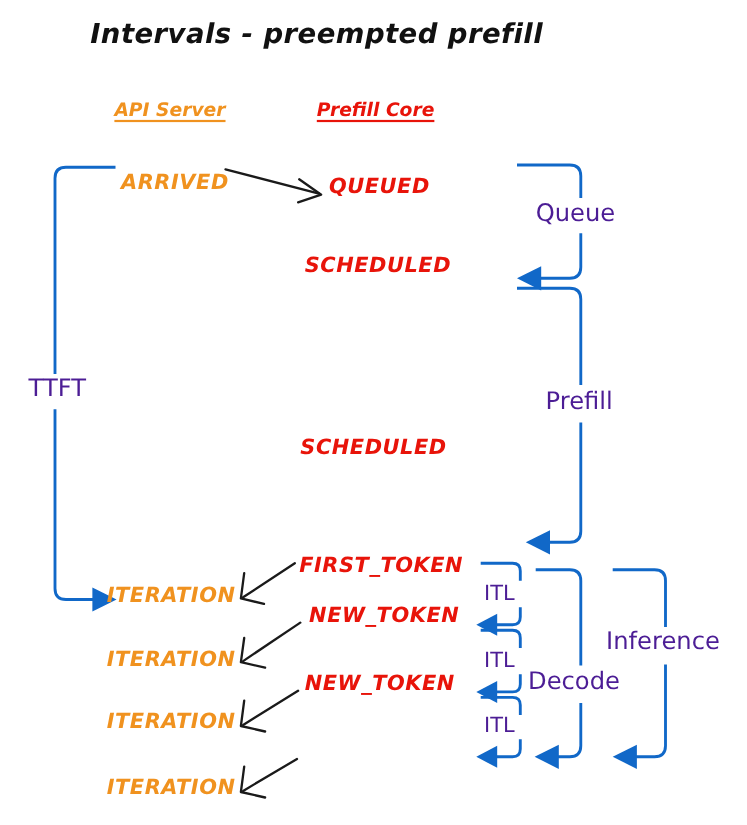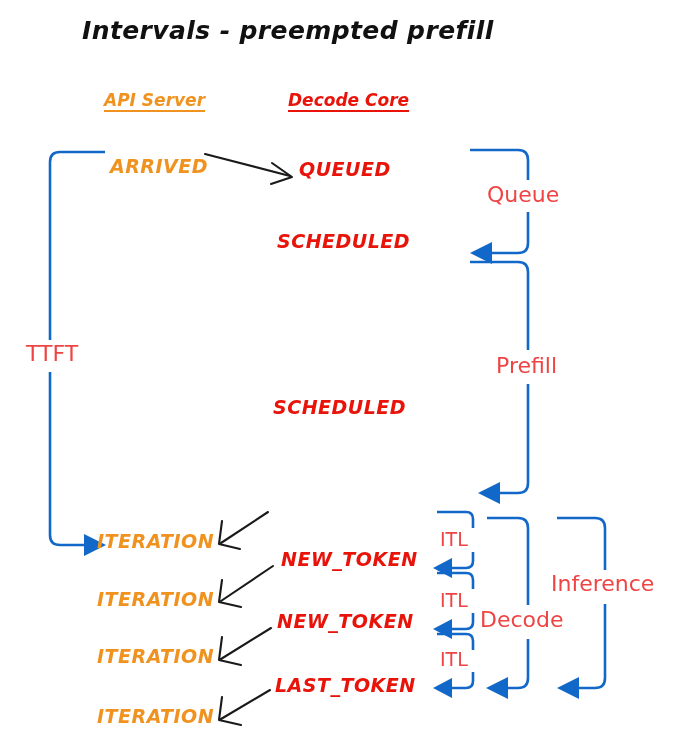--- a/index.html
+++ b/index.html
@@ -53,21 +53,21 @@
     white-space: nowrap;
     letter-spacing: 0.5px;
   }
   .evt.api    { color: #F0921F; }
   .evt.engine { color: #E8140A; }
 
   
   .blue-label {
     font-family: "DejaVu Sans", sans-serif;
     font-size: 22px;
-    color: #ef4444;
+    color: #4c1d95;
     white-space: nowrap;
     background: #ffffff;
     padding: 0 3px;
   }
   .blue-label.small { font-size: 19px; }
 
   
   #arrows-svg, #brackets-svg {
     position: absolute;
     left: 0; top: 0;
@@ -80,21 +80,21 @@
   .blu-head { fill: #1168C8; stroke: none; }
 </style>
 </head>
 <body>
 
 <div id="canvas">
 
   <div class="abs" id="title">Intervals - preempted prefill</div>
 
   <div class="abs col-head" id="head-api">API Server</div>
-  <div class="abs col-head" id="head-engine">Decode Core</div>
+  <div class="abs col-head" id="head-engine">Prefill Core</div>
 
   <svg id="arrows-svg" viewBox="0 0 679 750" xmlns="http://www.w3.org/2000/svg">
 
     <g>
       <path class="blk-line" d="M 205 154 L 290 176"></path>
       <path class="blk-head" d="M 272 163 L 292 177 L 271 184"></path>
     </g>
 
     <g>
       <path class="blk-line" d="M 268 512 L 221 543"></path>
@@ -170,23 +170,23 @@
 
   <div class="abs evt api" style="left:110px; top:155px;">ARRIVED</div>
   <div class="abs evt api" style="left:97px; top:530px;">ITERATION</div>
   <div class="abs evt api" style="left:97px; top:588px;">ITERATION</div>
   <div class="abs evt api" style="left:97px; top:645px;">ITERATION</div>
   <div class="abs evt api" style="left:97px; top:705px;">ITERATION</div>
 
   <div class="abs evt engine" style="left:299px; top:158px;text-align:right;">QUEUED</div>
   <div class="abs evt engine" style="left:277px; top:230px;">SCHEDULED</div>
   <div class="abs evt engine" style="left:273px; top:396px;">SCHEDULED</div>
+  <div class="abs evt engine" style="left:272px; top:503px;">FIRST_TOKEN</div>
   <div class="abs evt engine" style="left:281px; top:548px;">NEW_TOKEN</div>
   <div class="abs evt engine" style="left:277px; top:610px;">NEW_TOKEN</div>
-  <div class="abs evt engine" style="left:275px; top:674px;">LAST_TOKEN</div>
 
   <div class="abs blue-label" style="left:23px; top:341px;">TTFT</div>
   <div class="abs blue-label" style="left:484px; top:182px;">Queue</div>
   <div class="abs blue-label" style="left:493px; top:353px;">Prefill</div>
   <div class="abs blue-label small" style="left:437px; top:528px;">ITL</div>
   <div class="abs blue-label small" style="left:437px; top:589px;">ITL</div>
   <div class="abs blue-label small" style="left:437px; top:648px;">ITL</div>
   <div class="abs blue-label" style="left:548px; top:571px;">Inference</div>
   <div class="abs blue-label" style="left:477px; top:607px;">Decode</div>
 

